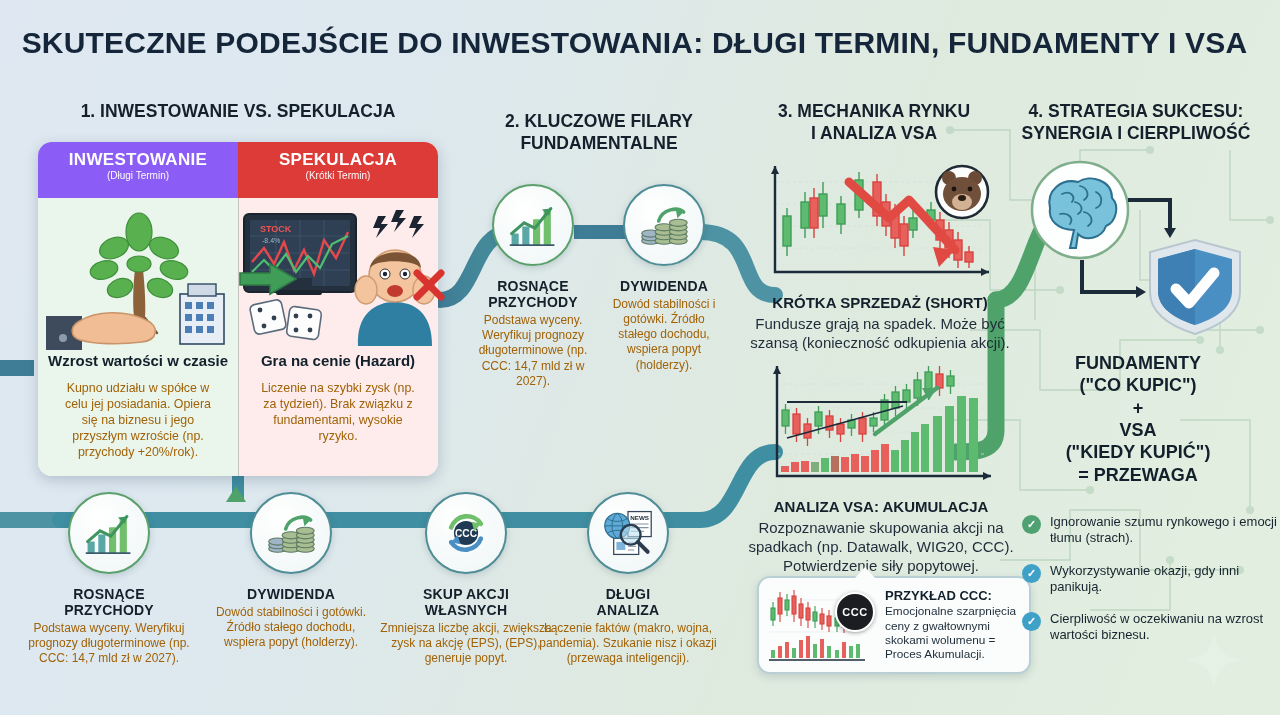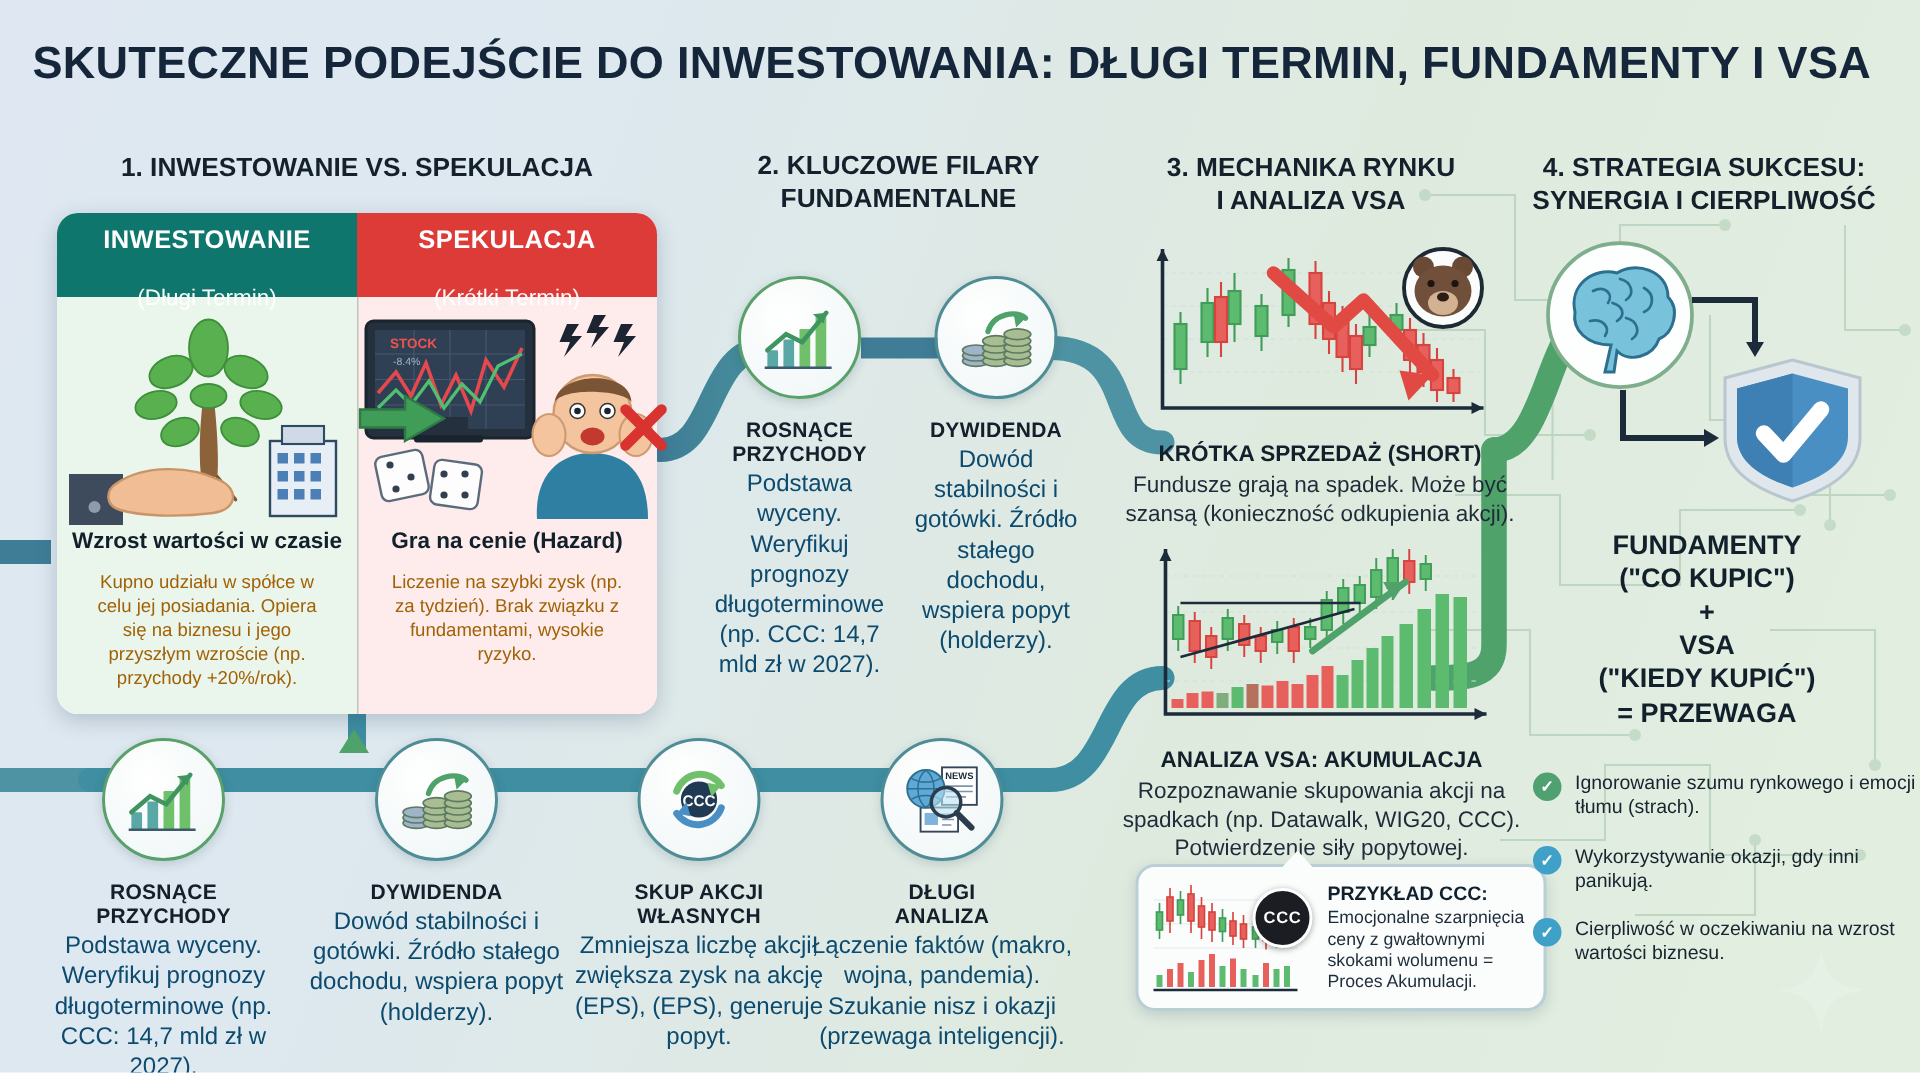--- a/index.html
+++ b/index.html
@@ -18,60 +18,60 @@
   
   .title{
     position:absolute;top:26px;left:0;width:1269px;text-align:center;
     font-size:30px;font-weight:bold;letter-spacing:.2px;color:#16263a;
     font-stretch:condensed;
   }
 
   
   .col-head{position:absolute;font-size:17.5px;font-weight:bold;color:#14202c;text-align:center;line-height:1.25;}
   #h1{left:28px;top:101px;width:420px;}
-  #h2{left:468px;top:100px;width:262px;}
+  #h2{left:468px;top:111px;width:262px;}
   #h3{left:748px;top:101px;width:252px;}
   #h4{left:1002px;top:101px;width:268px;}
 
   
   #pipes{position:absolute;inset:0;pointer-events:none;}
 
   
   #card1{
     position:absolute;left:38px;top:142px;width:400px;height:334px;
     border-radius:14px;overflow:hidden;
     box-shadow:0 4px 14px rgba(25,50,80,.22);
     background:#fff;
   }
   .c1-half{position:absolute;top:0;height:100%;width:50%;}
   .c1-left{left:0;background:#eaf6ec;}
   .c1-right{left:50%;background:#fdeceb;}
   .c1-banner{position:absolute;top:0;left:0;width:100%;height:56px;color:#fff;text-align:center;}
-  .c1-left .c1-banner{background:#0f766e;}
+  .c1-left .c1-banner{background:#8b5cf6;}
   .c1-right .c1-banner{background:#dc3b38;}
   .c1-banner b{display:block;font-size:17px;font-weight:bold;letter-spacing:.3px;padding-top:8px;}
-  .c1-banner span{display:block;font-size:15px;font-weight:normal;opacity:.97;margin-top:20px;}
+  .c1-banner span{display:block;font-size:10px;font-weight:normal;opacity:.97;}
   .c1-art{position:absolute;top:56px;left:0;width:100%;height:152px;}
   .c1-body{position:absolute;top:210px;left:0;width:100%;padding:0 8px;box-sizing:border-box;text-align:center;}
   .c1-body h4{margin:0 0 4px;font-size:15px;font-weight:bold;color:#12202c;}
   .c1-body p{margin:12px;font-size:12.4px;line-height:1.28;color:#a16207;}
   .c1-divider{position:absolute;left:50%;top:56px;width:1px;height:278px;background:rgba(90,120,110,.35);}
 
   
   .node{position:absolute;text-align:center;}
   .bubble{
     width:78px;height:78px;border-radius:50%;
     background:radial-gradient(circle at 38% 32%,#ffffff 0%,#f3f8f8 72%,#e6eff0 100%);
     border:2.5px solid #4e8c96;margin:0 auto;
     box-shadow:0 2px 7px rgba(30,60,70,.18);
     display:flex;align-items:center;justify-content:center;
   }
   .bubble.green{border-color:#5aa06b;}
   .node h5{margin:12px 0 3px;font-size:14px;font-weight:bold;color:#13202b;line-height:1.15;letter-spacing:.2px;}
-  .node p{margin:0;font-size:16px;line-height:1.26;color:#0c4a6e;}
+  .node p{margin:0;font-size:12px;line-height:1.26;color:#a16207;}
 
   
   .s3blk{position:absolute;text-align:center;}
   .s3blk h5{margin:4px 0 3px;font-size:15px;font-weight:bold;color:#12202c;}
   .s3blk p{margin:0;font-size:15px;line-height:1.27;color:#1e2c39;}
 
   
   #callout{
     position:absolute;left:757px;top:576px;width:274px;height:98px;
     background:#fbfdfd;border:2px solid #b9cfd6;border-radius:13px;

